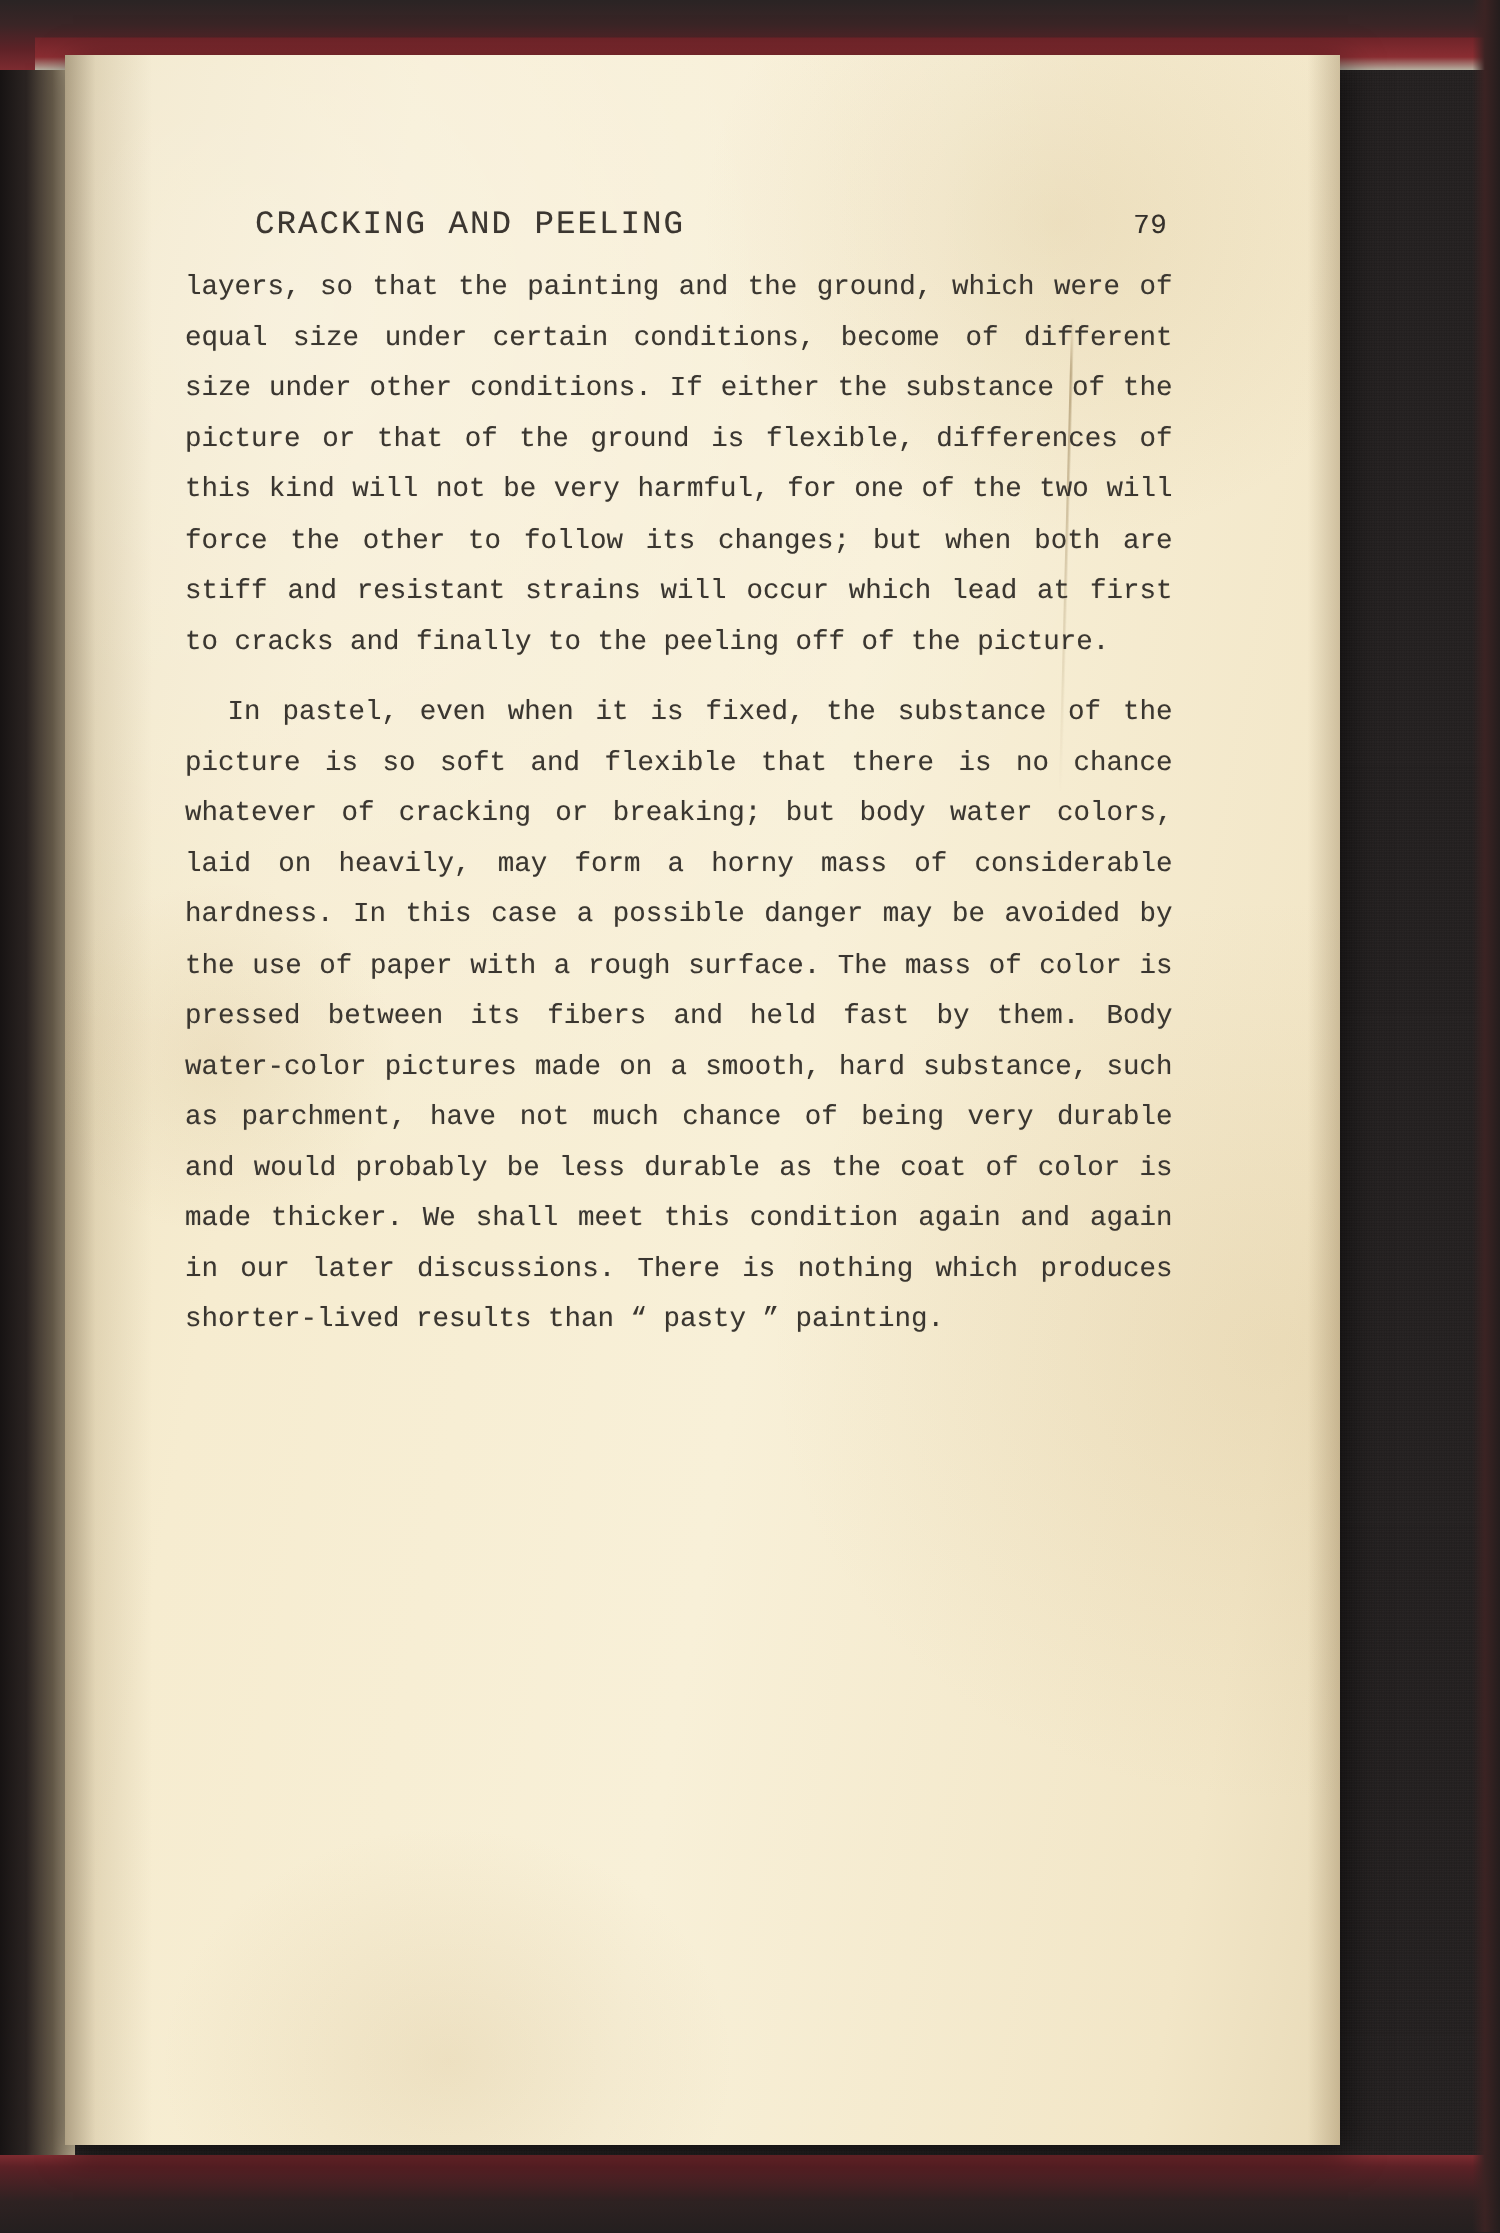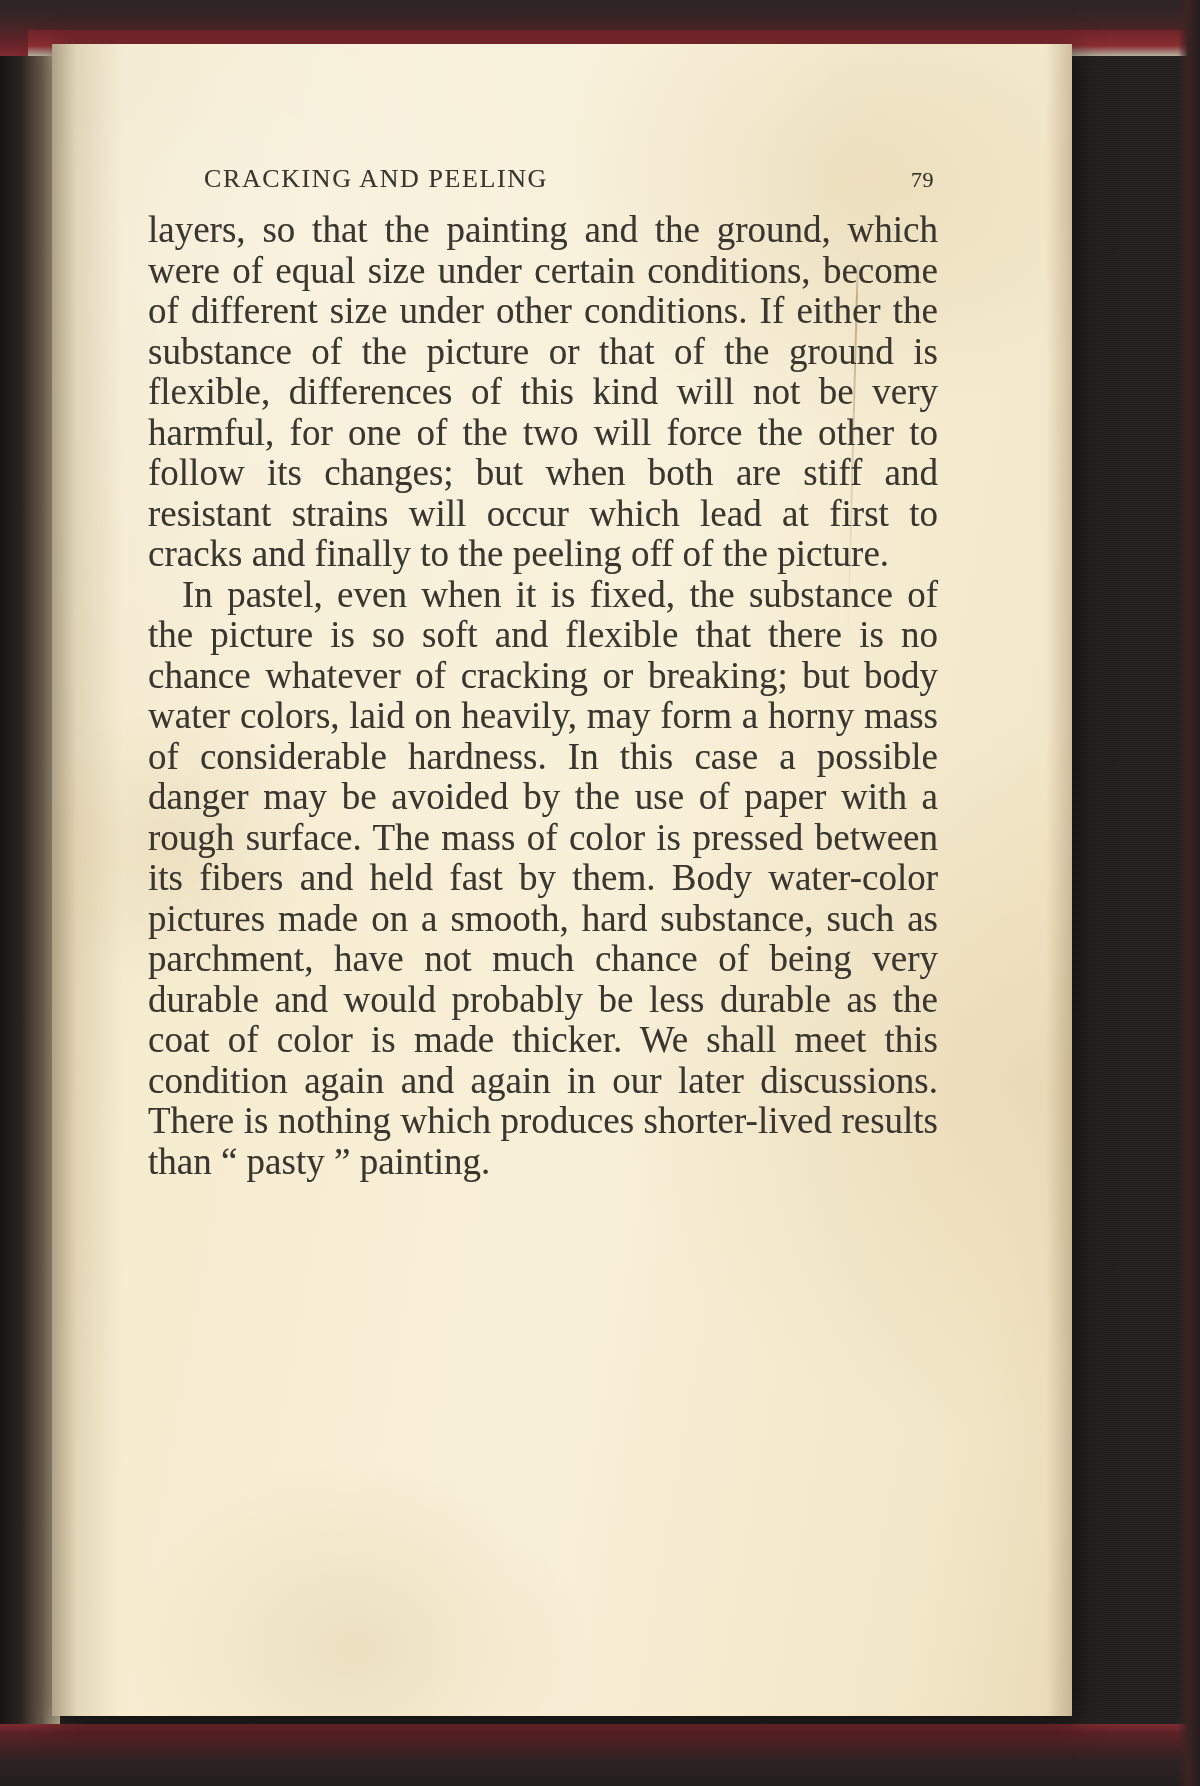--- a/index.html
+++ b/index.html
@@ -144,38 +144,39 @@
     white-space: nowrap;
   }
   .head-folio {
     font-size: 22px;
     color: #34302b;
     letter-spacing: 0.5px;
   }
 
   p.body {
     margin: 0;
-    font-size: 37px;
+    font-size: 22px;
     line-height: 40.5px;
     color: #3a3630;
     text-align: justify;
     text-justify: inter-word;
     -webkit-hyphens: manual;
     hyphens: manual;
   }
   p.body.indent {
     text-indent: 34px;
   }
   p.body + p.body {
-    margin-top: 0;
+    margin-top: 16px;
   }
 
   
   .text-block {
     text-shadow: 0 0 0.6px rgba(58,54,48,0.35);
+    font-family: Liberation Mono, monospace;
   }
 </style>
 </head>
 <body>
 
 <div class="scan-bed"></div>
 <div class="spine-shadow"></div>
 <div class="cover-top">
   <div class="cover-top-inner"></div>
 </div>

